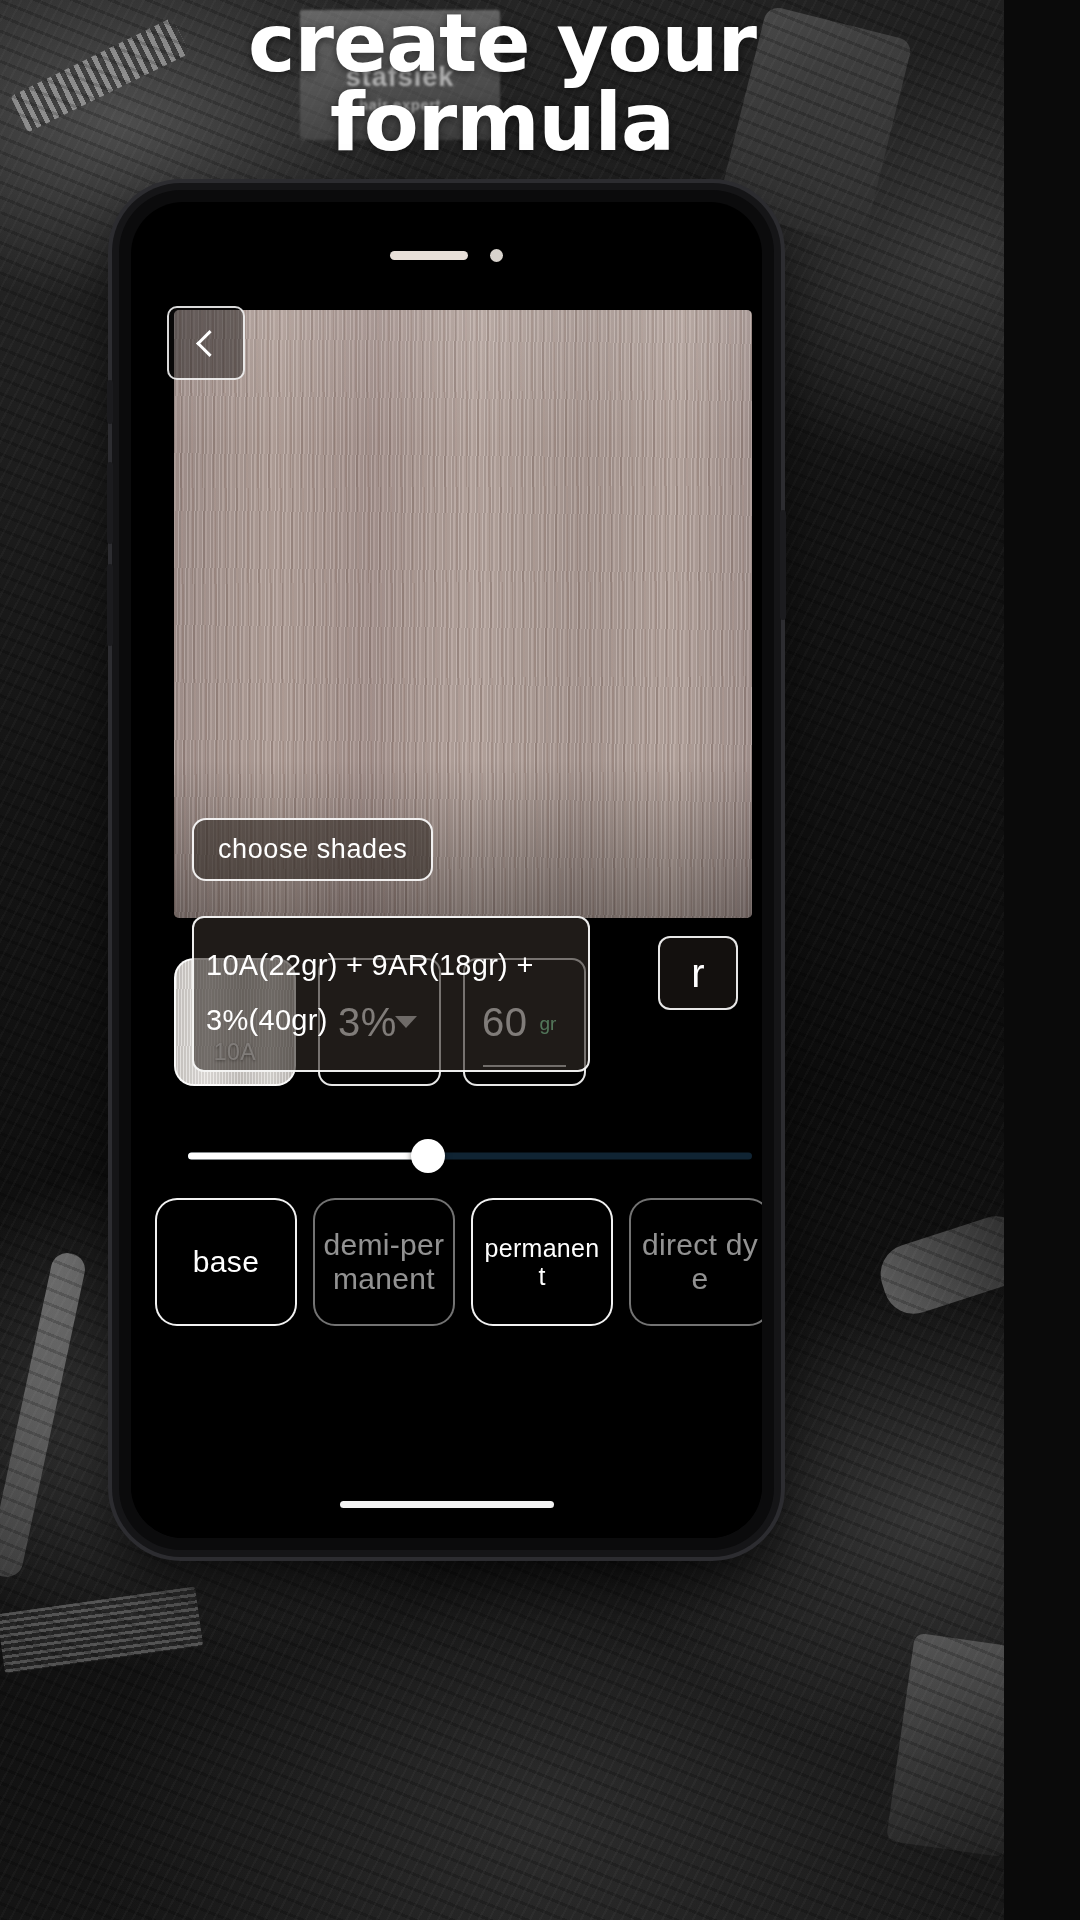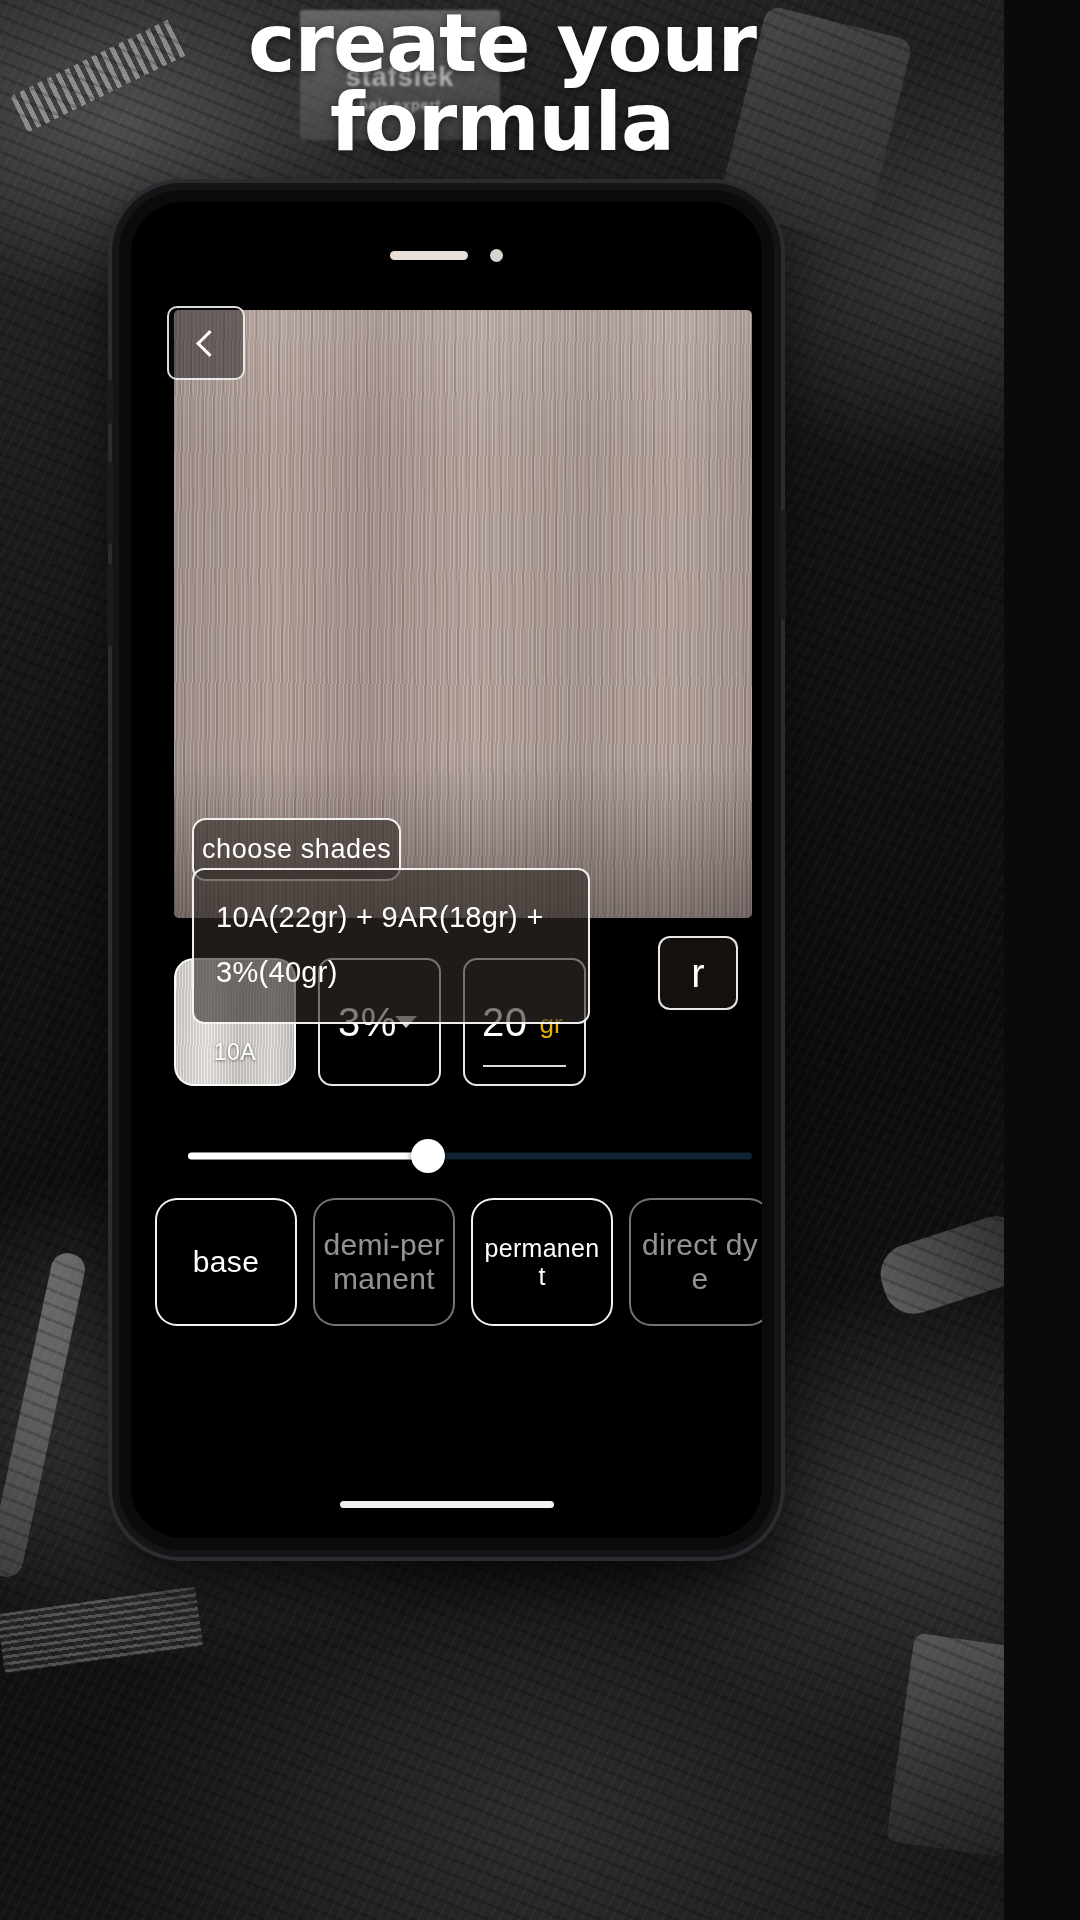--- a/index.html
+++ b/index.html
@@ -190,39 +190,39 @@
     z-index: 5;
   }
   .chev { width: 19px; height: 19px; border-left: 3px solid #fff; border-bottom: 3px solid #fff;
           transform: rotate(45deg); margin-left: 6px; }
 
   
   .choose-shades {
     position: absolute;
     left: 61px;
     top: 530px;
-    padding: 14px 8px;
+    padding: 14px 24px;
     border: 2px solid rgba(255,255,255,.92);
     border-radius: 14px;
     background: rgba(48,41,36,.58);
     color: #fff;
     font-size: 27px;
     letter-spacing: .6px;
     font-family: "Liberation Sans", sans-serif;
     z-index: 6;
     white-space: nowrap;
   }
 
   
   .formula-box {
     position: absolute;
     left: 61px;
-    top: 580px;
+    top: 628px;
     width: 398px;
-    padding: 20px 22px 22px;
+    padding: 20px 12px 22px;
     border: 2px solid rgba(255,255,255,.92);
     border-radius: 12px;
     background: rgba(50,43,38,.62);
     color: #fff;
     font-size: 29px;
     line-height: 1.9;
     letter-spacing: .3px;
     z-index: 6;
   }
 
@@ -287,21 +287,21 @@
   .dev-val { font-size: 40px; margin-left: 18px; letter-spacing: .5px; }
   .caret {
     position: absolute; right: 22px; top: 50%; transform: translateY(-50%);
     width: 0; height: 0;
     border-left: 11px solid transparent;
     border-right: 11px solid transparent;
     border-top: 12px solid #cfcfcf;
   }
   .field.gram { width: 123px; display: flex; align-items: center; }
   .gram-val { font-size: 40px; margin-left: 17px; letter-spacing: .5px; }
-  .gram-unit { font-size: 26px; color: #eab308; margin-left: 12px; align-self: center; margin-top: 4px; }
+  .gram-unit { font-size: 19px; color: #86efac; margin-left: 12px; align-self: center; margin-top: 4px; }
   .gram-underline {
     position: absolute;
     left: 18px; right: 18px; bottom: 17px;
     height: 2px; background: rgba(255,255,255,.85);
   }
 
   
   .slider-wrap {
     position: absolute;
     left: 43px;
@@ -422,21 +422,21 @@
             <span>10A</span>
           </div>
 
 
           <div class="field dev">
             <span class="dev-val">3%</span>
             <span class="caret"></span>
           </div>
 
           <div class="field gram">
-            <span class="gram-val">20</span>
+            <span class="gram-val">60</span>
             <span class="gram-unit">gr</span>
             <span class="gram-underline"></span>
           </div>
 
         </div>
 
         <div class="slider-wrap">
           <div class="track"></div>
           <div class="track-fill" style="width: 44%;"></div>
           <div class="thumb" style="left: 44%;"></div>

